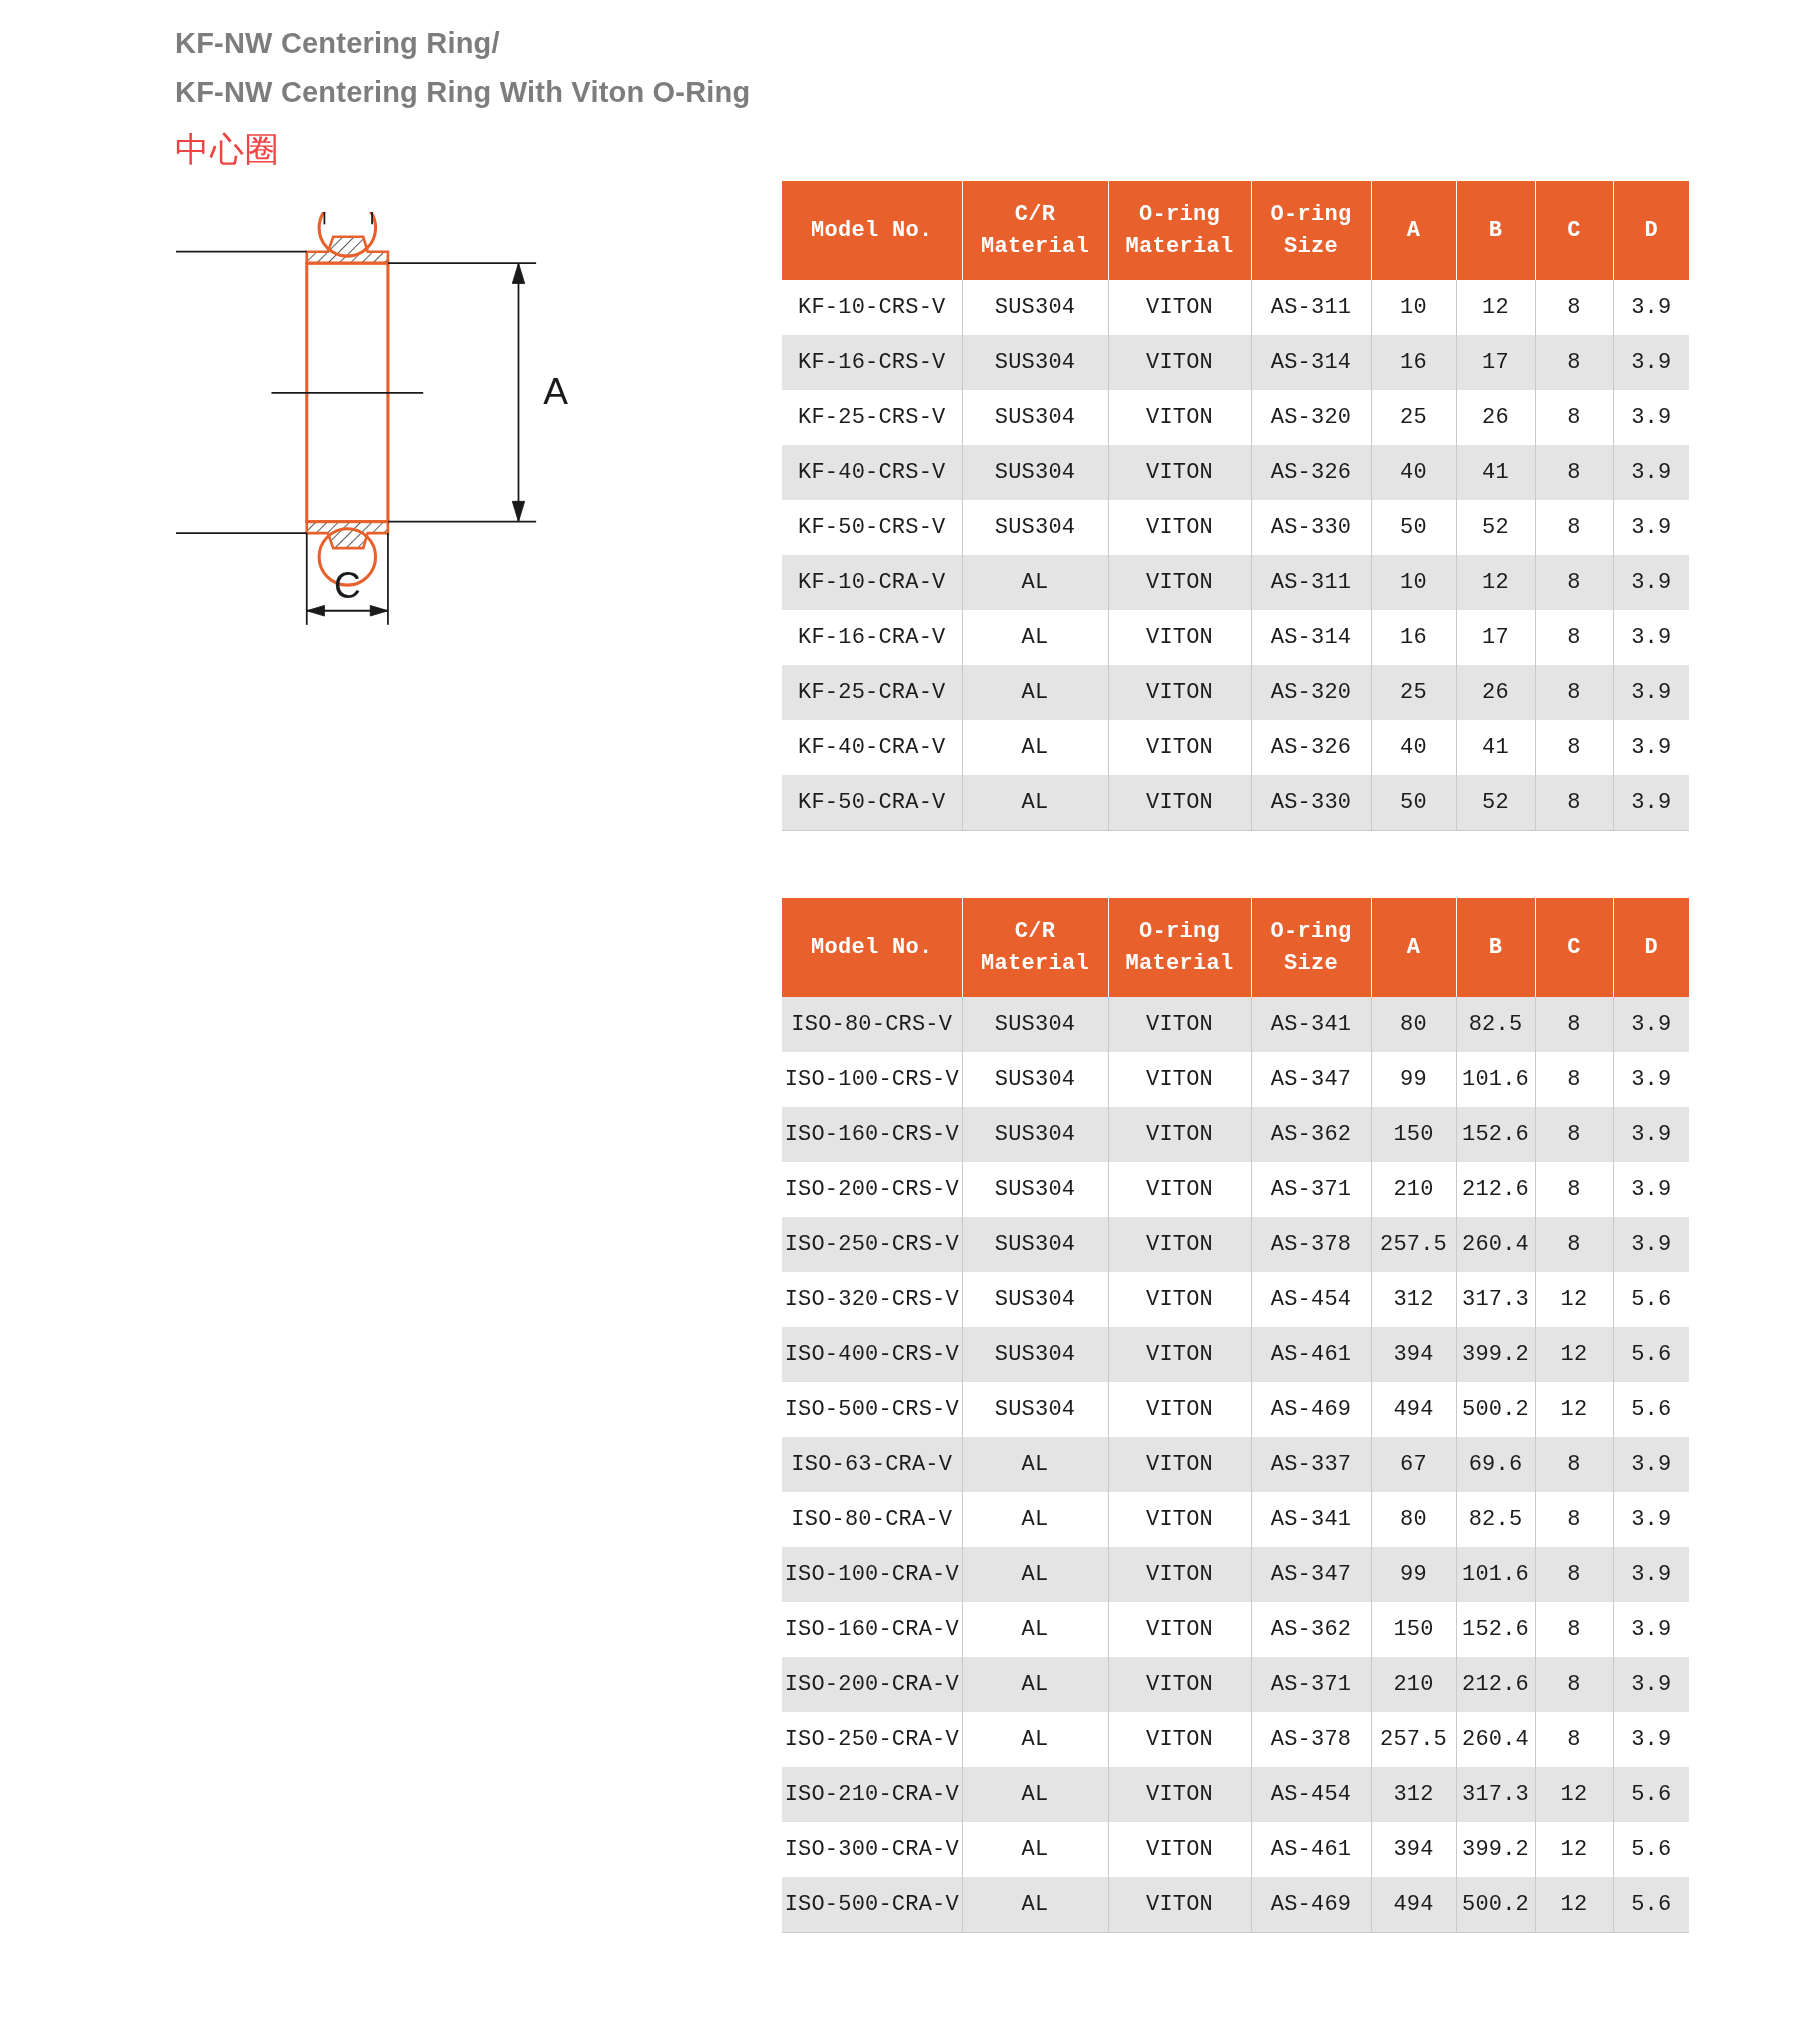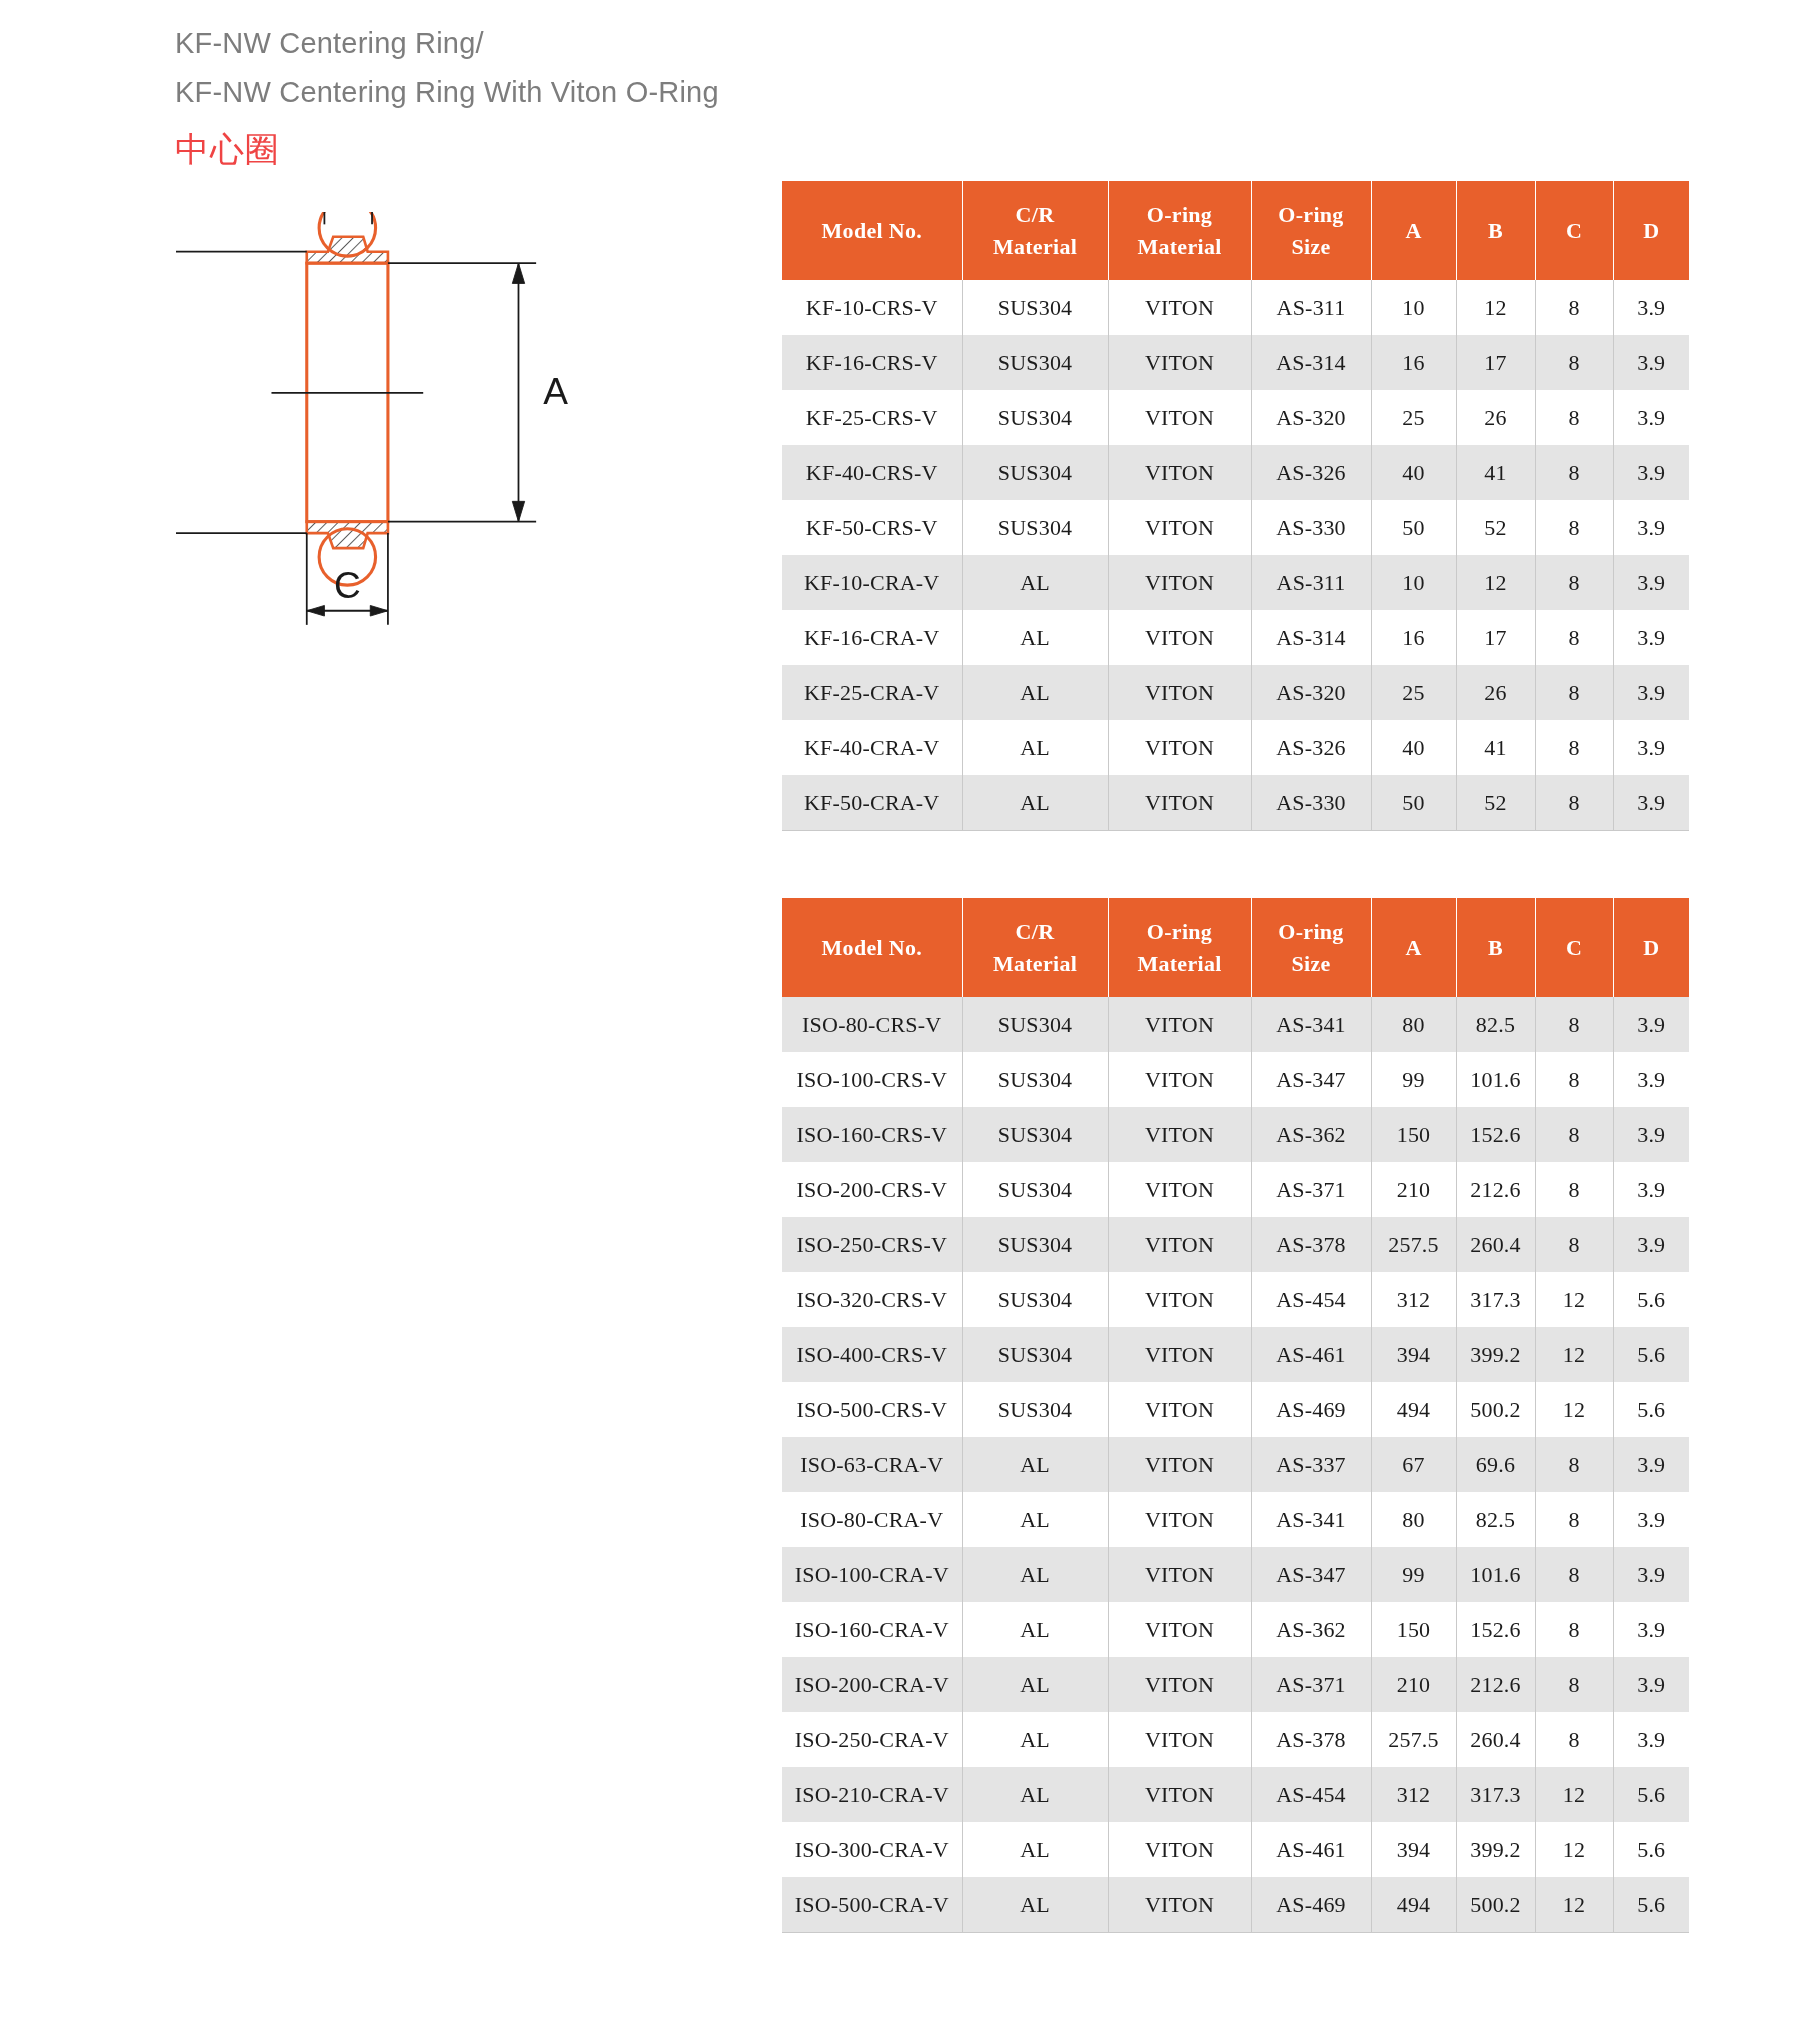--- a/index.html
+++ b/index.html
@@ -21,20 +21,21 @@
     left: 175px;
     top: 19.4px;
     width: 670px;
   }
   .title-line {
     font-size: 29px;
     color: #7d7d7d;
     line-height: 49px;
     letter-spacing: 0.2px;
     white-space: nowrap;
+    font-weight: bold;
   }
   .title-cn {
     font-size: 34px;
     color: #ef4444;
     line-height: 56px;
     margin-top: 3.5px;
     letter-spacing: 0.9px;
   }
 
   
@@ -45,21 +46,21 @@
     width: 565px;
     height: 644px;
   }
   #drawing svg { display: block; }
 
   
   .spec-table {
     position: absolute;
     border-collapse: collapse;
     table-layout: fixed;
-    font-family: Liberation Serif, serif;
+    font-family: Liberation Mono, monospace;
   }
   #table-kf { left: 782px; top: 181px; width: 907px; }
   #table-iso { left: 782px; top: 898px; width: 907px; }
 
   .spec-table col.c-model { width: 180px; }
   .spec-table col.c-crmat { width: 146px; }
   .spec-table col.c-ormat { width: 143px; }
   .spec-table col.c-orsize { width: 120px; }
   .spec-table col.c-a { width: 85px; }
   .spec-table col.c-b { width: 79px; }

